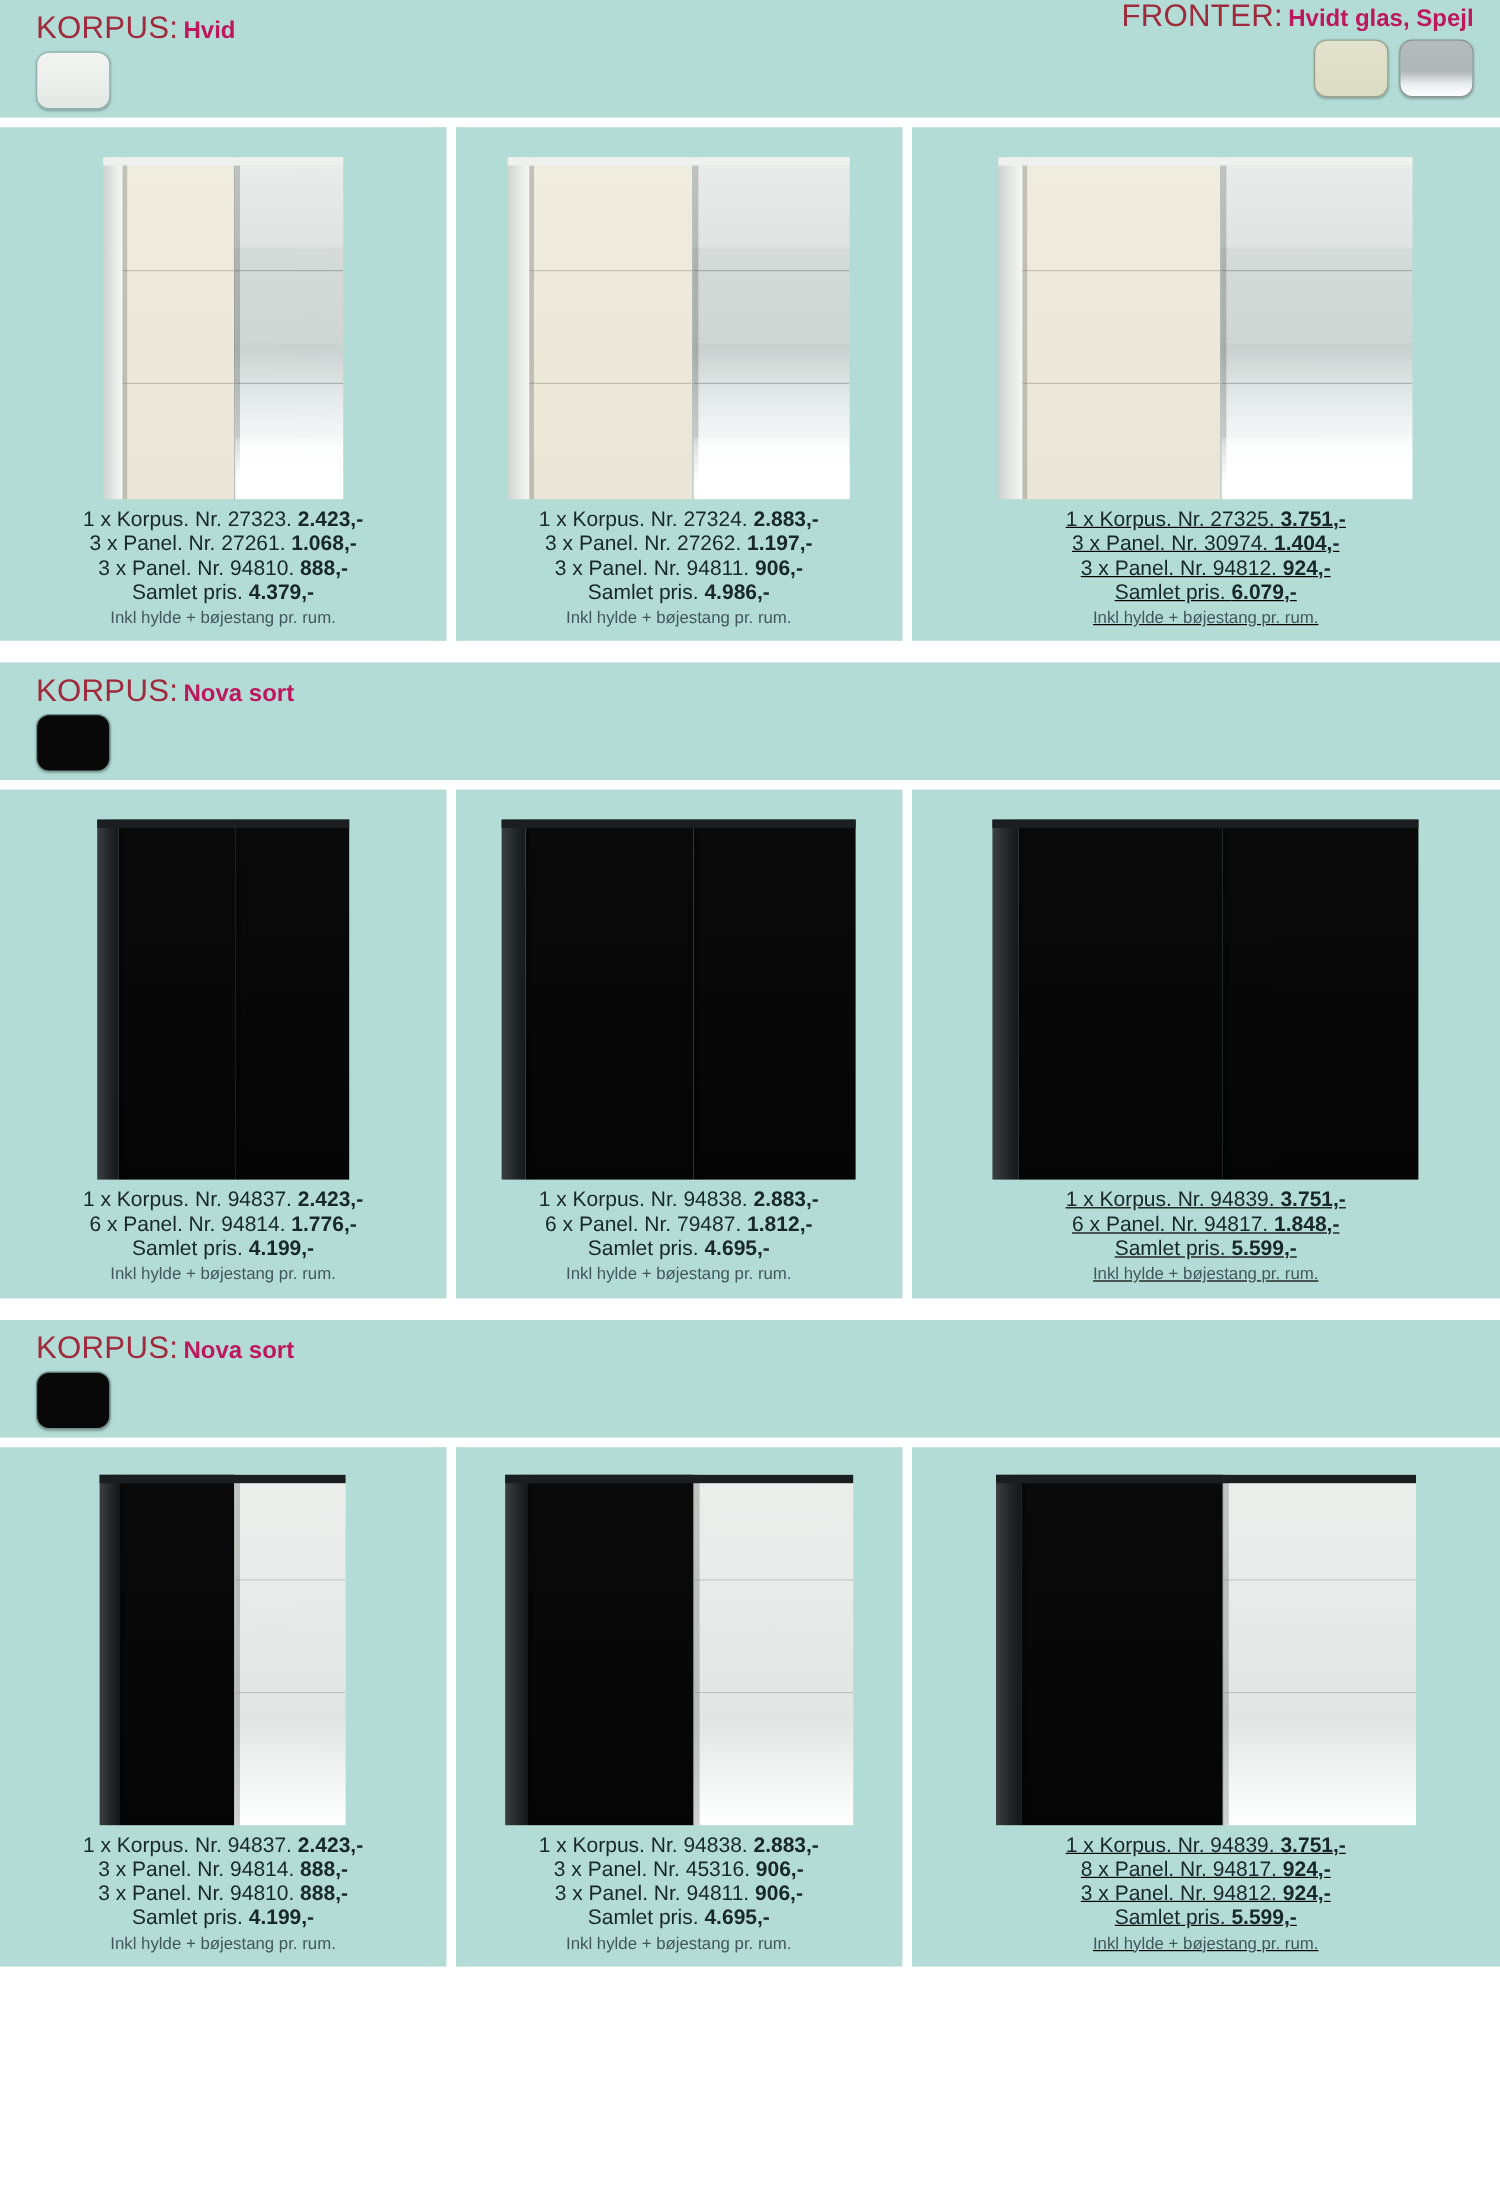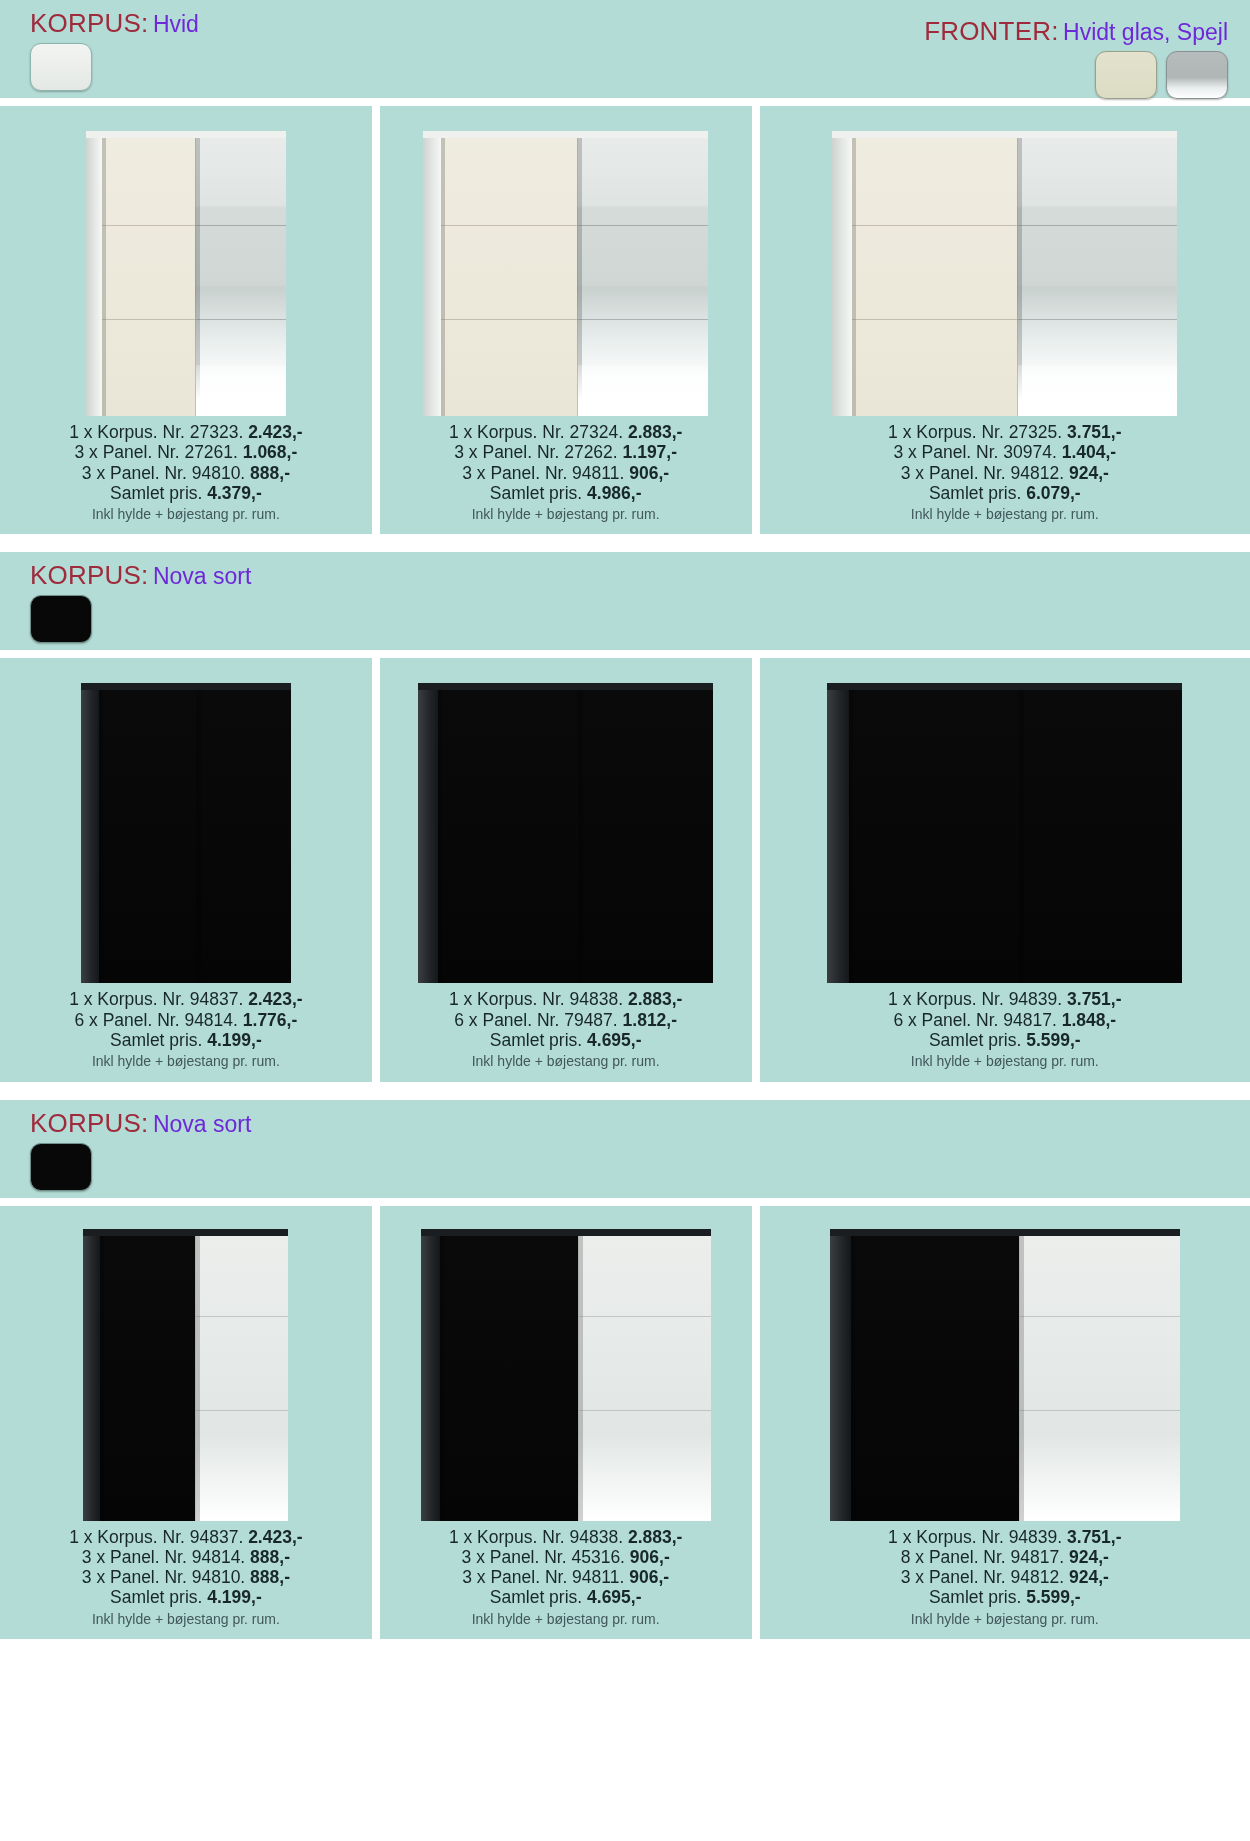--- a/index.html
+++ b/index.html
@@ -12,31 +12,32 @@
 
   
   .section-header {
     background: #b4dcd6;
     position: relative;
     height: 98px;
     padding: 0;
     width: 100%;
   }
   .hdr-left  { position: absolute; left: 30px;  top: 10px; }
-  .hdr-right { position: absolute; right: 22px; top: 18px; text-align: right; }
+  .hdr-right { position: absolute; right: 22px; top: 0; text-align: right; }
 
   .hdr-title-line { white-space: nowrap; line-height: 1; }
   .hdr-key {
     color: #9e2a3c;
     font-size: 26px;
     letter-spacing: .2px;
   }
   .hdr-val {
-    color: #6d28d9;
-    font-size: 23px;
+    color: #be185d;
+    font-size: 20px;
+    font-weight: bold;
   }
   .swatches { margin-top: 7px; display: flex; gap: 9px; }
   .hdr-right .swatches { justify-content: flex-end; }
 
   .swatch {
     width: 62px; height: 48px;
     border-radius: 11px;
     border: 1px solid #8fb3ad;
     box-shadow: 0 1px 2px rgba(0,0,0,.28);
   }
@@ -54,21 +55,21 @@
   }
   .card {
     background: #b4dcd6;
     flex: 1 1 0;
     display: flex;
     flex-direction: column;
     align-items: center;
     padding: 10px 6px 12px 6px;
     overflow: hidden;
   }
-  .card.wide { flex: 1.33 1 0; }
+  .card.wide { flex: 1.33 1 0; text-decoration: underline; }
 
   .art { width: 100%; display: flex; justify-content: center; align-items: flex-end; }
 
   .specs { margin-top: 6px; text-align: center; line-height: 1.16; color: #17272b; }
   .specs .ln { font-size: 17.5px; white-space: nowrap; }
   .specs .ln b { font-weight: bold; }
   .specs .note { font-size: 14px; color: #41575c; margin-top: 3px; white-space: nowrap; }
 
   .gap { height: 18px; background: #ffffff; width: 100%; }
   .gap-sm { height: 8px; background: #ffffff; width: 100%; }

